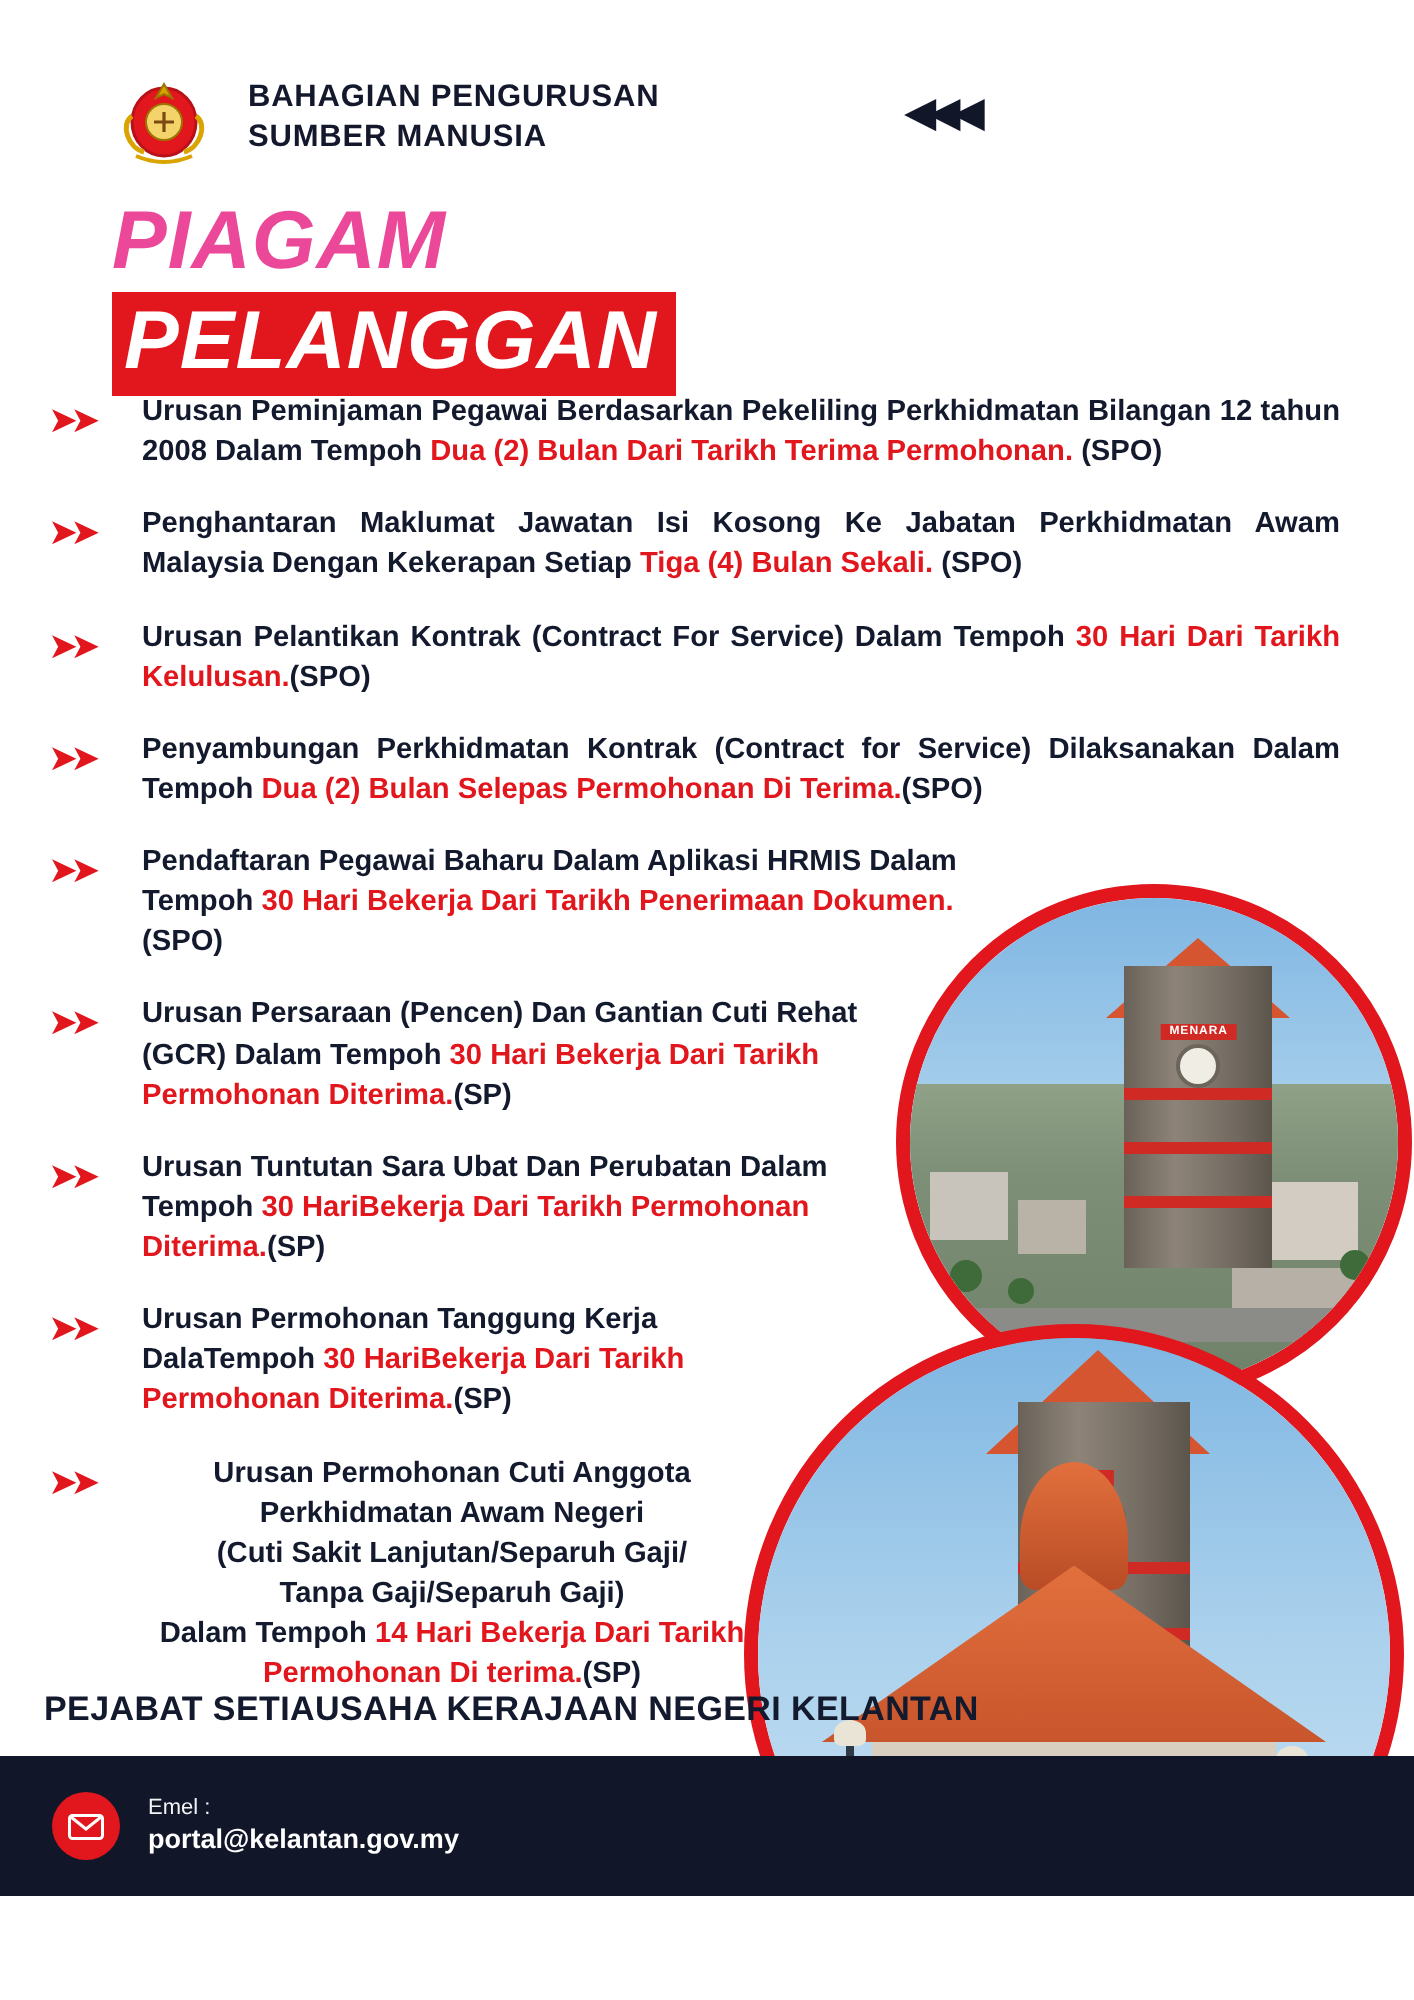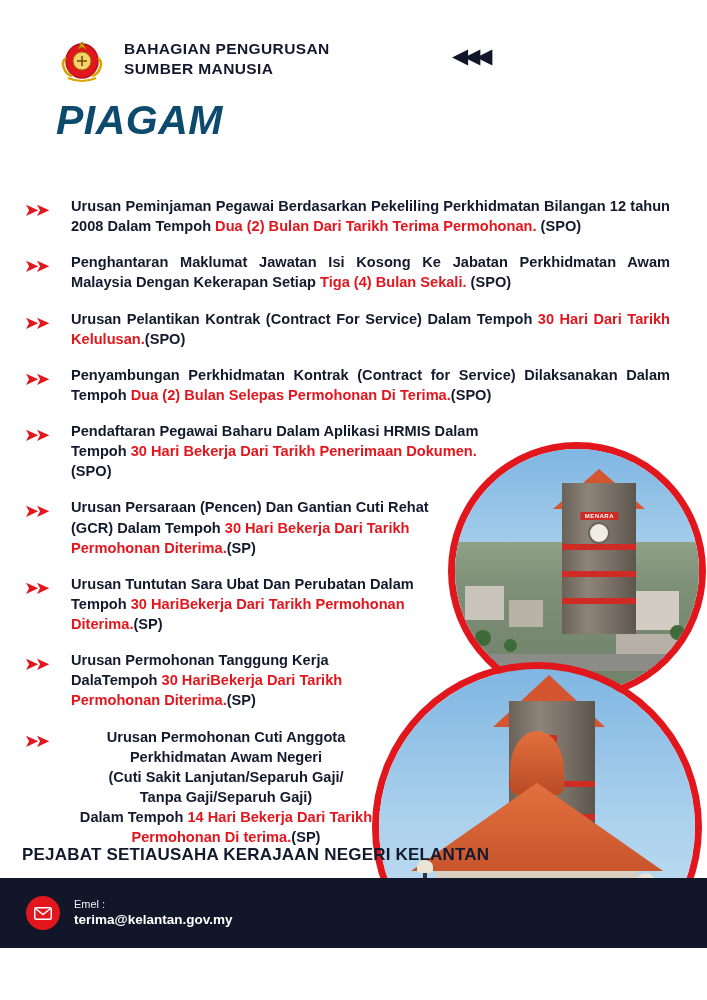--- a/index.html
+++ b/index.html
@@ -53,21 +53,21 @@
   .title-block {
     position: absolute;
     top: 100px; left: 56px;
     z-index: 6;
   }
   .title-line1 {
     font-size: 41px;
     font-weight: bold;
     font-style: italic;
     letter-spacing: 0.5px;
-    color: #0c4a6e;
+    color: #ec4899;
     line-height: 1.0;
   }
   .title-line2 {
     display: inline-block;
     margin-top: 5px;
     font-size: 41px;
     font-weight: bold;
     font-style: italic;
     letter-spacing: 0.5px;
     color: #ffffff;
@@ -297,20 +297,21 @@
       </svg>
     </div>
     <div class="org-title">BAHAGIAN PENGURUSAN
 SUMBER MANUSIA</div>
   </div>
 
   <div class="arrows-top">◀◀◀</div>
 
   <div class="title-block">
     <div class="title-line1">PIAGAM</div>
+    <div class="title-line2">PELANGGAN</div>
   </div>
 
   <div class="items">
 
     <div class="item just">
       <div class="chev">➤➤</div>
       <div class="item-text"><span>Urusan Peminjaman Pegawai Berdasarkan Pekeliling Perkhidmatan Bilangan 12 tahun 2008 Dalam Tempoh </span><span class="hl">Dua (2) Bulan Dari Tarikh Terima Permohonan.</span><span> (SPO)</span></div>
     </div>
 
     <div class="item just">
@@ -359,17 +360,17 @@
 
   <div class="footer-bar">
     <div class="mail-badge">
       <svg width="18" height="13" viewBox="0 0 18 13">
         <rect x="0.75" y="0.75" width="16.5" height="11.5" rx="1.5" fill="none" stroke="#ffffff" stroke-width="1.5"></rect>
         <path d="M1.5 1.5 L9 7.5 L16.5 1.5" fill="none" stroke="#ffffff" stroke-width="1.5"></path>
       </svg>
     </div>
     <div class="email-block">
       <div class="email-label">Emel :</div>
-      <div class="email-addr">terima@kelantan.gov.my</div>
+      <div class="email-addr">portal@kelantan.gov.my</div>
     </div>
   </div>
 
 </div>
 
 </body></html>

